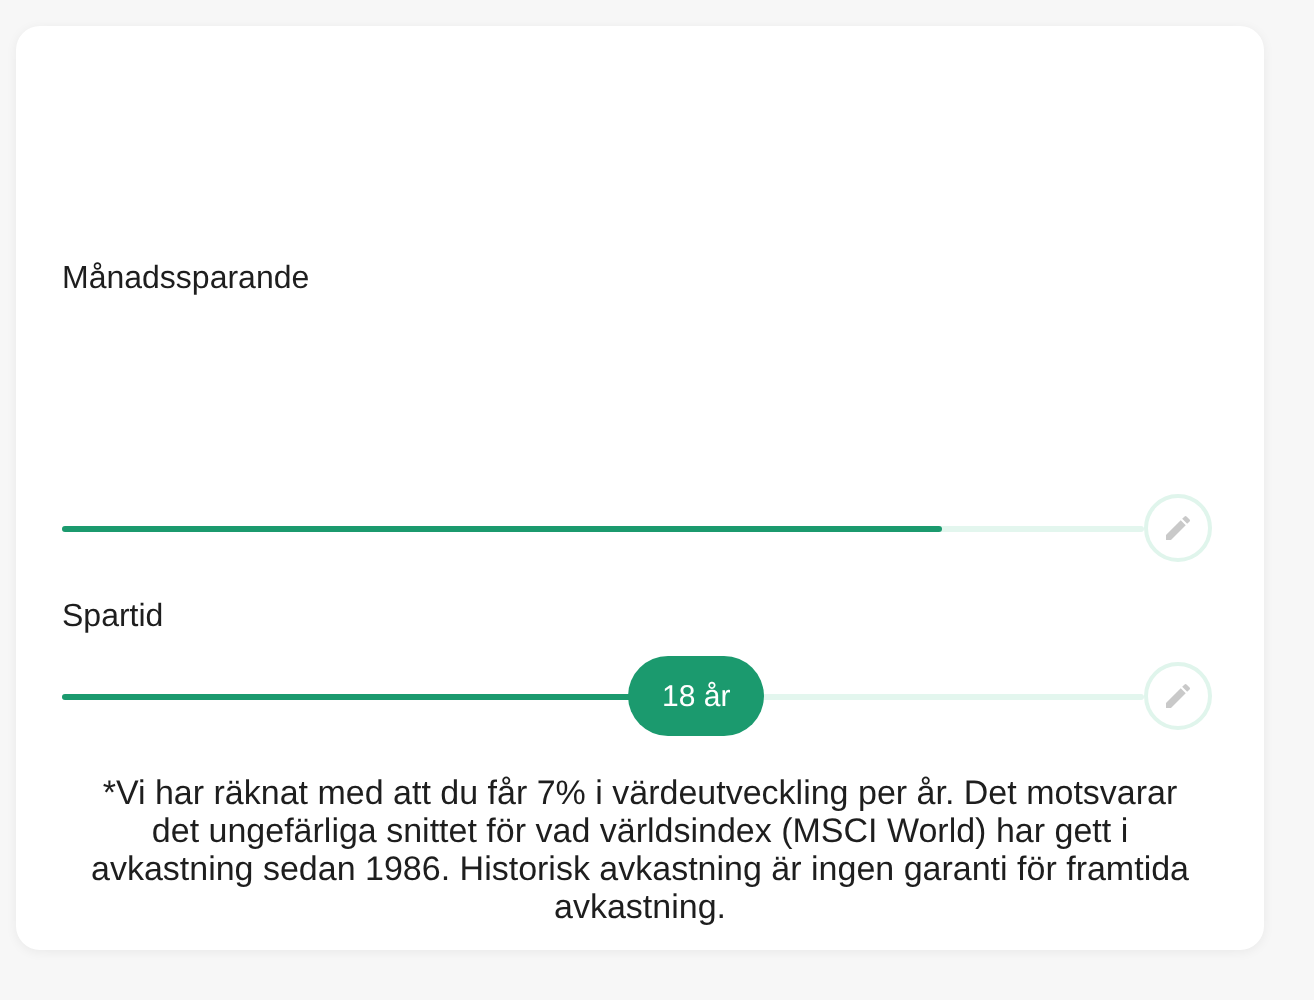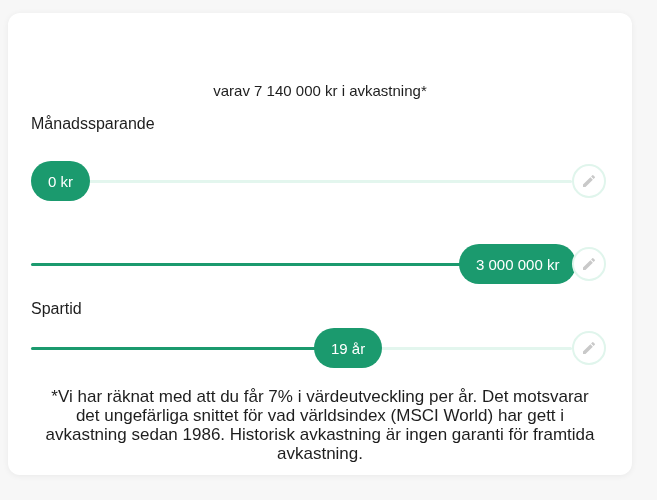--- a/index.html
+++ b/index.html
@@ -94,50 +94,38 @@
       font-size: 17px;
       line-height: 19px;
       color: #1e1e1e;
     }
   </style>
 </head>
 <body>
 
 <div class="card">
 
-  <div class="subtotal">varav 7 140 000 kr i avkastning*</div>
 
-  <div class="field-label" style="top:102px;">Månadssparande</div>
-  <div class="slider" style="top:148px;">
-    <div class="track"></div>
-    <div class="fill" style="width:0px;"></div>
-    <div class="thumb" style="left:0px;">0 kr</div>
-    <div class="edit-btn">
-      <svg width="16" height="16" viewBox="0 0 24 24">
-        <path d="M3 17.25V21h3.75L17.81 9.94l-3.75-3.75L3 17.25zM20.71 7.04a1 1 0 0 0 0-1.41l-2.34-2.34a1 1 0 0 0-1.41 0l-1.83 1.83 3.75 3.75 1.83-1.83z" fill="#c9c9c9"></path>
-      </svg>
-    </div>
-  </div>
+  <div class="field-label" style="top:118px;">Månadssparande</div>
 
   <div class="slider" style="top:231px;">
     <div class="track"></div>
     <div class="fill" style="width:440px;"></div>
-    <div class="thumb" style="left:428px;">3 000 000 kr</div>
     <div class="edit-btn">
       <svg width="16" height="16" viewBox="0 0 24 24">
         <path d="M3 17.25V21h3.75L17.81 9.94l-3.75-3.75L3 17.25zM20.71 7.04a1 1 0 0 0 0-1.41l-2.34-2.34a1 1 0 0 0-1.41 0l-1.83 1.83 3.75 3.75 1.83-1.83z" fill="#c9c9c9"></path>
       </svg>
     </div>
   </div>
 
   <div class="field-label" style="top:287px;text-align:right;">Spartid</div>
   <div class="slider" style="top:315px;">
     <div class="track"></div>
     <div class="fill" style="width:300px;"></div>
-    <div class="thumb" style="left:283px;">19 år</div>
+    <div class="thumb" style="left:283px;">18 år</div>
     <div class="edit-btn">
       <svg width="16" height="16" viewBox="0 0 24 24">
         <path d="M3 17.25V21h3.75L17.81 9.94l-3.75-3.75L3 17.25zM20.71 7.04a1 1 0 0 0 0-1.41l-2.34-2.34a1 1 0 0 0-1.41 0l-1.83 1.83 3.75 3.75 1.83-1.83z" fill="#c9c9c9"></path>
       </svg>
     </div>
   </div>
 
   <div class="disclaimer">*Vi har räknat med att du får 7% i värdeutveckling per år. Det motsvarar det ungefärliga snittet för vad världsindex (MSCI World) har gett i avkastning sedan 1986. Historisk avkastning är ingen garanti för framtida avkastning.</div>
 </div>
 

